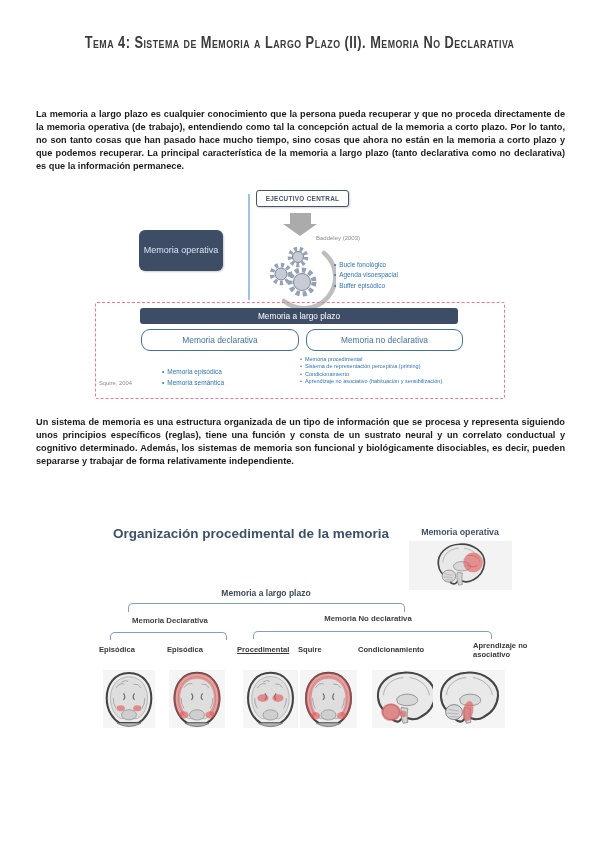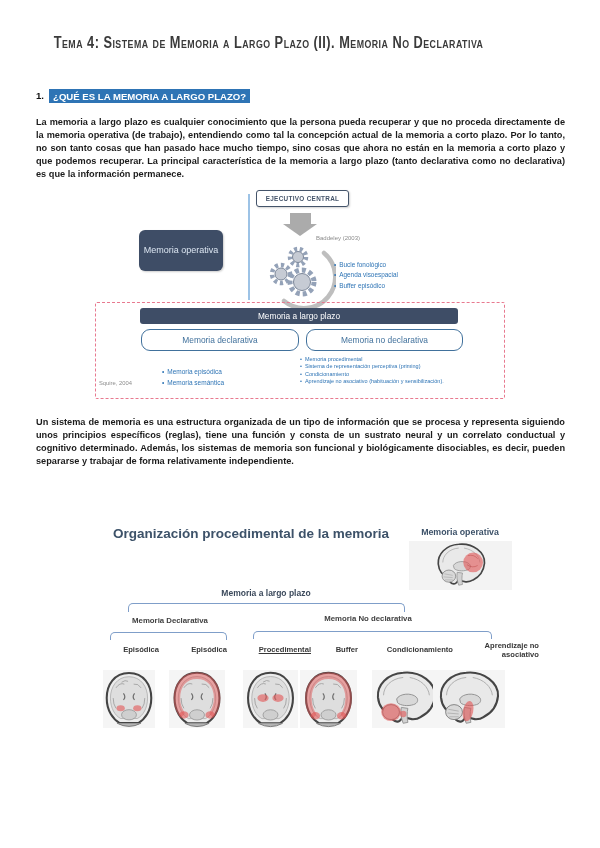--- a/index.html
+++ b/index.html
@@ -1,37 +1,37 @@
 <!DOCTYPE html>
 <html><head>
 <meta charset="utf-8">
 <style>
   html,body{margin:0;padding:0;background:#e9e9e9;}
   .page{position:relative;width:600px;height:848px;background:#ffffff;margin:0 auto;
         font-family:"Liberation Sans",sans-serif;overflow:hidden;}
 
   
-  .doc-title{position:absolute;top:34px;left:0;width:600px;}
+  .doc-title{position:absolute;top:34px;left:0;width:600px;text-align:center;}
   .title-inner{display:inline-block;transform:scaleX(0.80);transform-origin:center;
                font-size:16px;font-weight:600;color:#3a3a3a;letter-spacing:.6px;
                font-variant:small-caps;}
 
   
   .h1row{position:absolute;font-size:9.6px;white-space:nowrap;}
   #h1{left:36px;top:90px;}
   #h11{left:36px;top:419px;}
   .hnum{font-weight:bold;color:#111;margin-right:5px;}
   .hl{color:#fff;font-weight:bold;padding:1.5px 4px 2px 4px;}
   .hl-blue{background:#2e74b5;}
   .hl-teal{background:#31849b;}
 
   
   .body{position:absolute;margin:0;font-size:9.2px;font-weight:bold;color:#1c1c1c;
         text-align:justify;line-height:12.9px;width:529px;left:36px;}
-  #p1{top:116px;}
+  #p1{top:108px;}
   #p2{top:416px;}
 
   
   .diagram1{position:absolute;left:0;top:188px;width:600px;height:214px;}
   .diagram1 *{box-sizing:border-box;}
   #vline{position:absolute;left:248px;top:6px;width:2px;height:106px;background:#9dc3e6;}
   #exec-box{position:absolute;left:256px;top:2px;width:93px;height:17px;background:#fff;
             border:1.5px solid #44546a;border-radius:3px;font-size:6.4px;font-weight:bold;
             color:#44546a;display:flex;align-items:center;justify-content:center;
             letter-spacing:.3px;box-shadow:1px 1px 2px rgba(0,0,0,.18);}
@@ -73,21 +73,21 @@
   #ltm-label{position:absolute;left:196px;top:68px;width:140px;text-align:center;font-size:8.5px;
              font-weight:bold;color:#3c4a5c;}
   .bracket{position:absolute;border:1.6px solid #7f9ec9;border-bottom:none;
            border-radius:5px 5px 0 0;height:8px;}
   #br-main{left:128px;top:83px;width:275px;}
   #br-decl{left:110px;top:112px;width:115px;height:7px;}
   #br-ndecl{left:253px;top:111px;width:237px;height:7px;}
   .grp-label{position:absolute;font-size:7.8px;font-weight:600;color:#3f3f3f;text-align:center;}
   #lbl-decl{left:110px;top:96px;width:120px;}
   #lbl-ndecl{left:303px;top:94px;width:130px;}
-  .blabel{position:absolute;top:126px;text-align:right;font-size:7.6px;color:#383838;
+  .blabel{position:absolute;top:126px;text-align:left;font-size:7.6px;color:#383838;
           font-weight:600;line-height:1.15;}
   #bl-1{left:99px;width:60px;}
   #bl-2{left:167px;width:60px;}
   #bl-3{left:237px;width:74px;text-decoration:underline;}
   #bl-4{left:298px;width:60px;}
   #bl-5{left:358px;width:95px;}
   #bl-6{left:436px;width:66px;top:122px;margin-left:37px;}
   .brainbox{position:absolute;top:150px;background:#f5f5f5;}
   #bb-1{left:103px;width:52px;height:58px;}
   #bb-2{left:169px;width:56px;height:58px;}
@@ -101,23 +101,20 @@
 </style>
 </head>
 <body>
 
 <div class="page">
 
   <div class="doc-title">
     <span class="title-inner">Tema 4: Sistema de Memoria a Largo Plazo (II). Memoria No Declarativa</span>
   </div>
 
-  <div class="h1row" id="h1">
-    <span class="hnum">1.</span><span class="hl hl-blue">¿QUÉ ES LA MEMORIA A LARGO PLAZO?</span>
-  </div>
   <p class="body" id="p1">La memoria a largo plazo es cualquier conocimiento que la persona pueda recuperar y que no proceda directamente de la memoria operativa (de trabajo), entendiendo como tal la concepción actual de la memoria a corto plazo. Por lo tanto, no son tanto cosas que han pasado hace mucho tiempo, sino cosas que ahora no están en la memoria a corto plazo y que podemos recuperar. La principal característica de la memoria a largo plazo (tanto declarativa como no declarativa) es que la información permanece.</p>
 
   <div class="diagram1">
     <div id="vline"></div>
     <div id="exec-box">EJECUTIVO CENTRAL</div>
     <div id="arrow-stem"></div>
     <div id="arrow-head"></div>
     <div id="baddeley">Baddeley (2003)</div>
 
     <svg id="gears" width="72" height="66" viewBox="0 0 72 66">
@@ -178,21 +175,21 @@
     <div id="ltm-label">Memoria a largo plazo</div>
     <div class="bracket" id="br-main"></div>
     <div class="grp-label" id="lbl-decl">Memoria Declarativa</div>
     <div class="grp-label" id="lbl-ndecl">Memoria No declarativa</div>
     <div class="bracket" id="br-decl"></div>
     <div class="bracket" id="br-ndecl"></div>
 
     <div class="blabel" id="bl-1">Episódica</div>
     <div class="blabel" id="bl-2">Episódica</div>
     <div class="blabel" id="bl-3">Procedimental</div>
-    <div class="blabel" id="bl-4">Buffer</div>
+    <div class="blabel" id="bl-4">Squire</div>
     <div class="blabel" id="bl-5">Condicionamiento</div>
     <div class="blabel" id="bl-6">Aprendizaje no asociativo</div>
 
     <div class="brainbox" id="bb-1">
       <svg viewBox="0 0 56 62">
         <path d="M28 3 C12 3 4 16 4 30 C4 44 11 53 18 57 L38 57 C45 53 52 44 52 30 C52 16 44 3 28 3 Z" fill="#ececec" stroke="#444" stroke-width="2.2"></path>
         <path d="M28 7 C15 7 8 18 8 30 C8 41 13 49 19 52 L37 52 C43 49 48 41 48 30 C48 18 41 7 28 7 Z" fill="#dedede" stroke="#a8a8a8" stroke-width="0.8"></path>
         <path d="M14 19 q4 -6 9 -4 M33 15 q5 -1 8 4 M11 30 q0 7 3 11 M45 30 q0 7 -3 11 M20 13 q4 -3 7 -1" fill="none" stroke="#a3a3a3" stroke-width="1"></path>
         <path d="M22 25 q3 4 0 7 M34 25 q-3 4 0 7" fill="none" stroke="#6e6e6e" stroke-width="1.3"></path>
         <ellipse cx="28" cy="48" rx="8" ry="5.5" fill="#cfcfcf" stroke="#8f8f8f" stroke-width="0.8"></ellipse>

